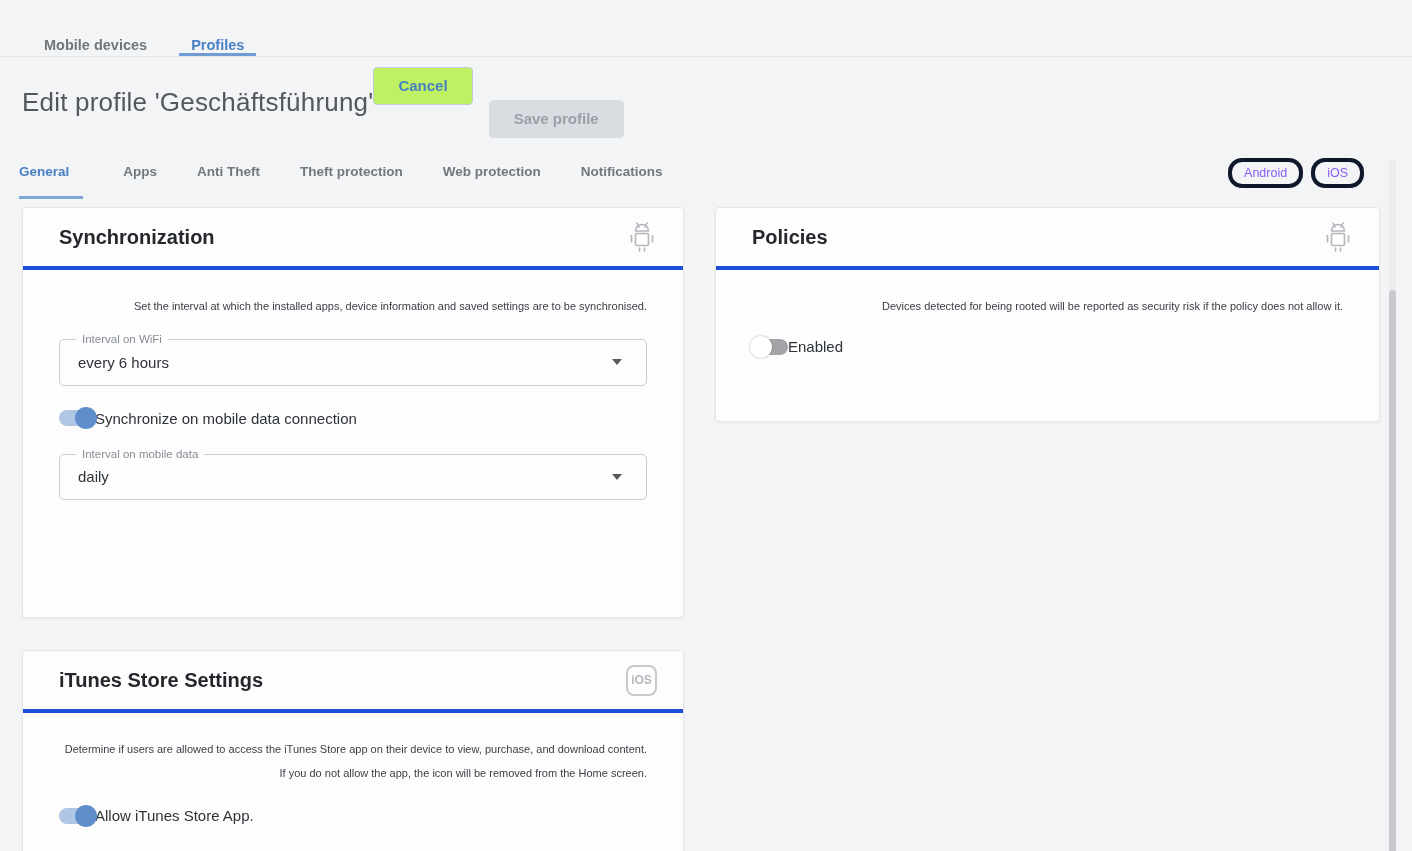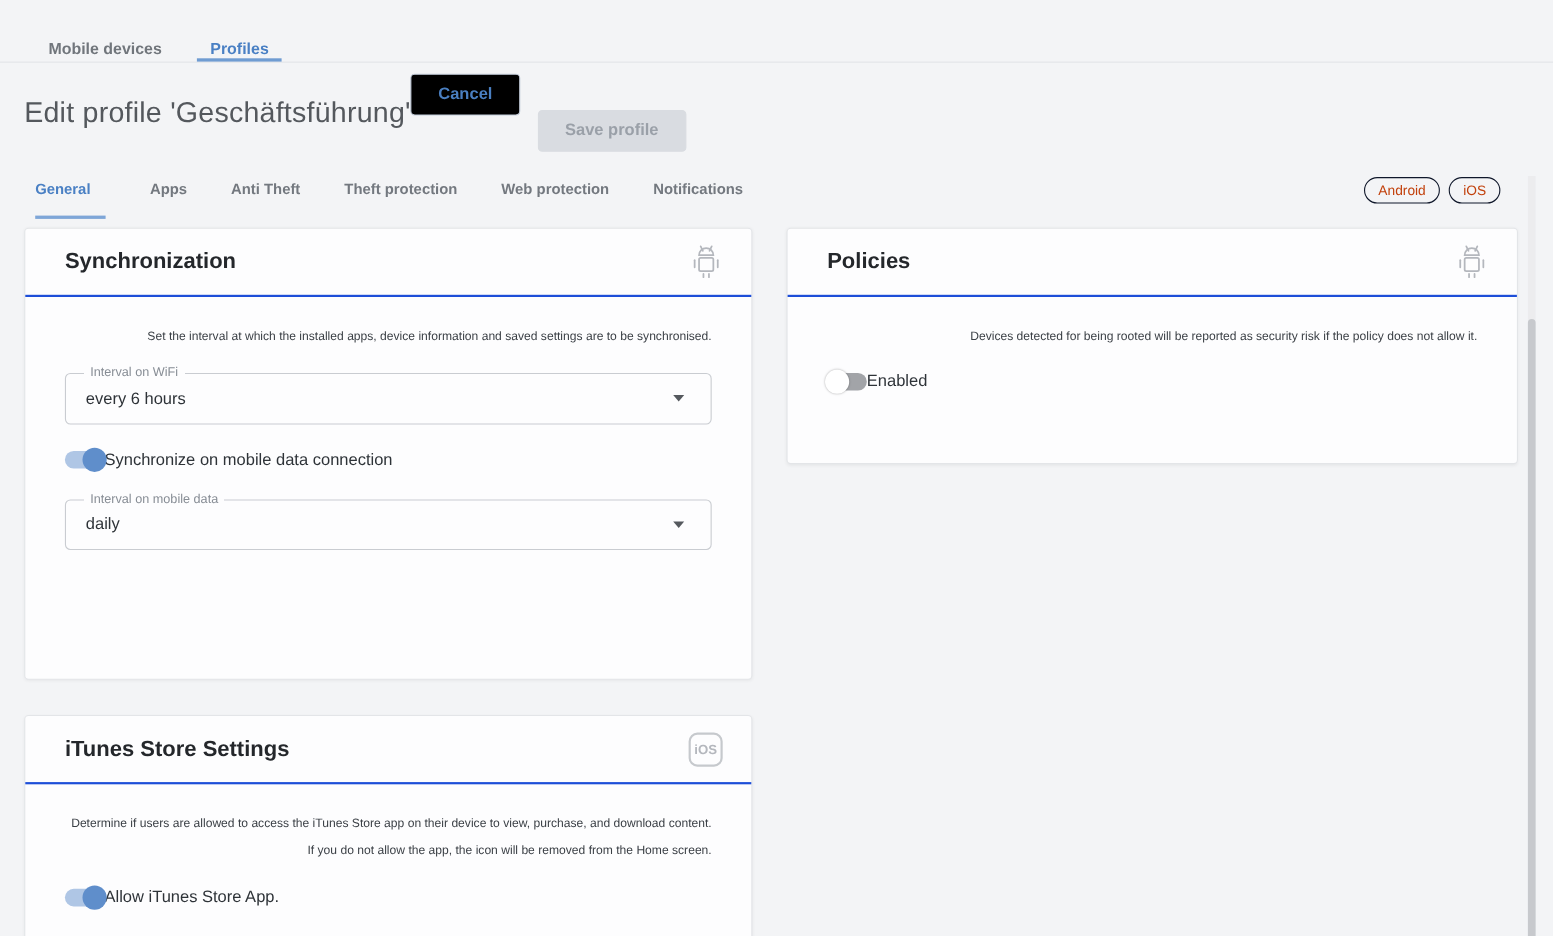--- a/index.html
+++ b/index.html
@@ -31,52 +31,52 @@
     position: absolute; top: 57px; left: 0; width: 1412px; height: 90px;
     display: flex; align-items: center; justify-content: flex-start;
     padding: 0 18px 0 22px;
   }
   .page-title { font-size: 26px; font-weight: 300; color: #54585d; letter-spacing: 0.2px; }
   .header-actions { display: flex; gap: 16px; }
   .btn {
     height: 38px; border-radius: 4px; font-size: 15px; font-weight: 700;
     padding: 0 24px; display: flex; align-items: center; cursor: pointer;
   }
-  .btn-cancel { background: #000000; border: 1px solid #c2cbd9; color: #4a7fc1; }
+  .btn-cancel { background: #bef264; border: 1px solid #c2cbd9; color: #4a7fc1; }
   .btn-save   { background: #d9dce1; border: 1px solid #d9dce1; color: #9aa0a8; cursor: default; margin-top: 33px; }
 
   
   .subtabs {
     position: absolute; top: 147px; left: 0; width: 1412px; height: 52px;
-    display: flex; align-items: stretch; padding-left: 32px;
+    display: flex; align-items: stretch; padding-left: 19px;
   }
   .subtab {
     display: flex; align-items: center; margin-right: 40px;
     font-size: 13.5px; font-weight: 700; color: #73787f;
     border-bottom: 3px solid transparent; cursor: pointer;
   }
   .subtab.active { color: #4a80c4; border-bottom-color: #7ea6d8; padding-right: 14px; }
   .pill-group { margin-left: auto; margin-right: 48px; display: flex; align-items: center; gap: 8px; }
   .pill {
-    border: 1px solid #0f172a; color: #c2410c; background: transparent;
+    border: 4px solid #0f172a; color: #8b5cf6; background: transparent;
     font-size: 12.5px; font-weight: 400; padding: 4px 12px; border-radius: 14px; cursor: pointer;
   }
 
   
   .content { position: absolute; top: 207px; left: 22px; display: flex; gap: 31px; align-items: flex-start; }
   .col-left { width: 662px; display: flex; flex-direction: column; gap: 32px; }
   .col-right { width: 665px; }
 
   .card {
     background: #fdfdfe; border: 1px solid #e3e5e8; border-radius: 4px;
     box-shadow: 0 1px 3px rgba(0,0,0,0.05); width: 100%;
   }
   .card-header {
     height: 62px; display: flex; align-items: center; justify-content: space-between;
-    padding: 0 26px 0 36px; border-bottom: 2px solid #1d4ed8;
+    padding: 0 26px 0 36px; border-bottom: 4px solid #1d4ed8;
   }
   .card-title { font-size: 20px; font-weight: 700; color: #24272b; }
   .card-body { padding: 24px 36px 0 36px; }
   .card.sync { min-height: 411px; }
   .card.policies { min-height: 215px; }
   .card.itunes { min-height: 230px; }
 
   .para { font-size: 11px; line-height: 24px; color: #3a3f45; margin: 0 0 16px 0; text-align: right; }
 
   

